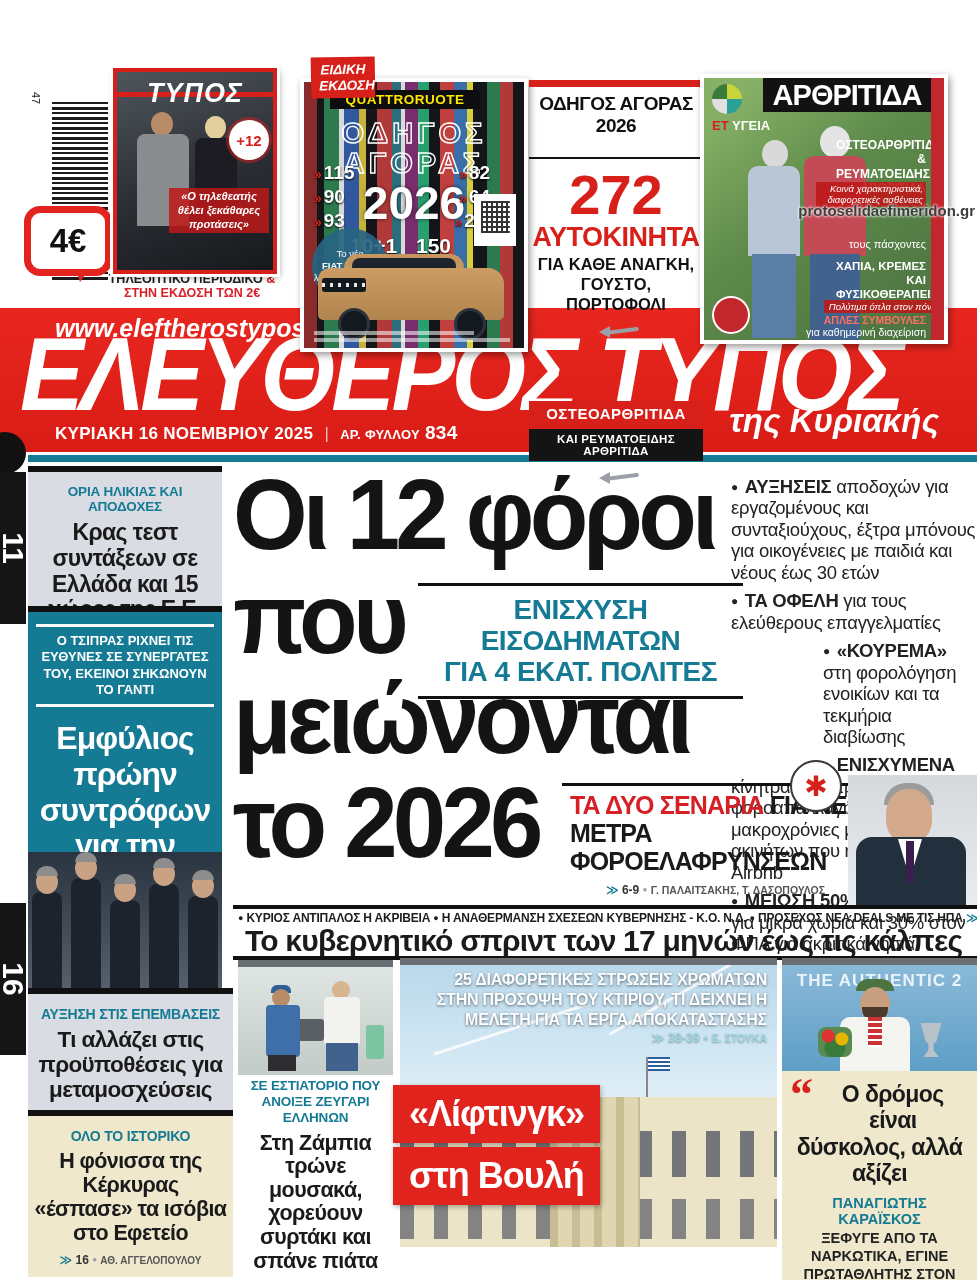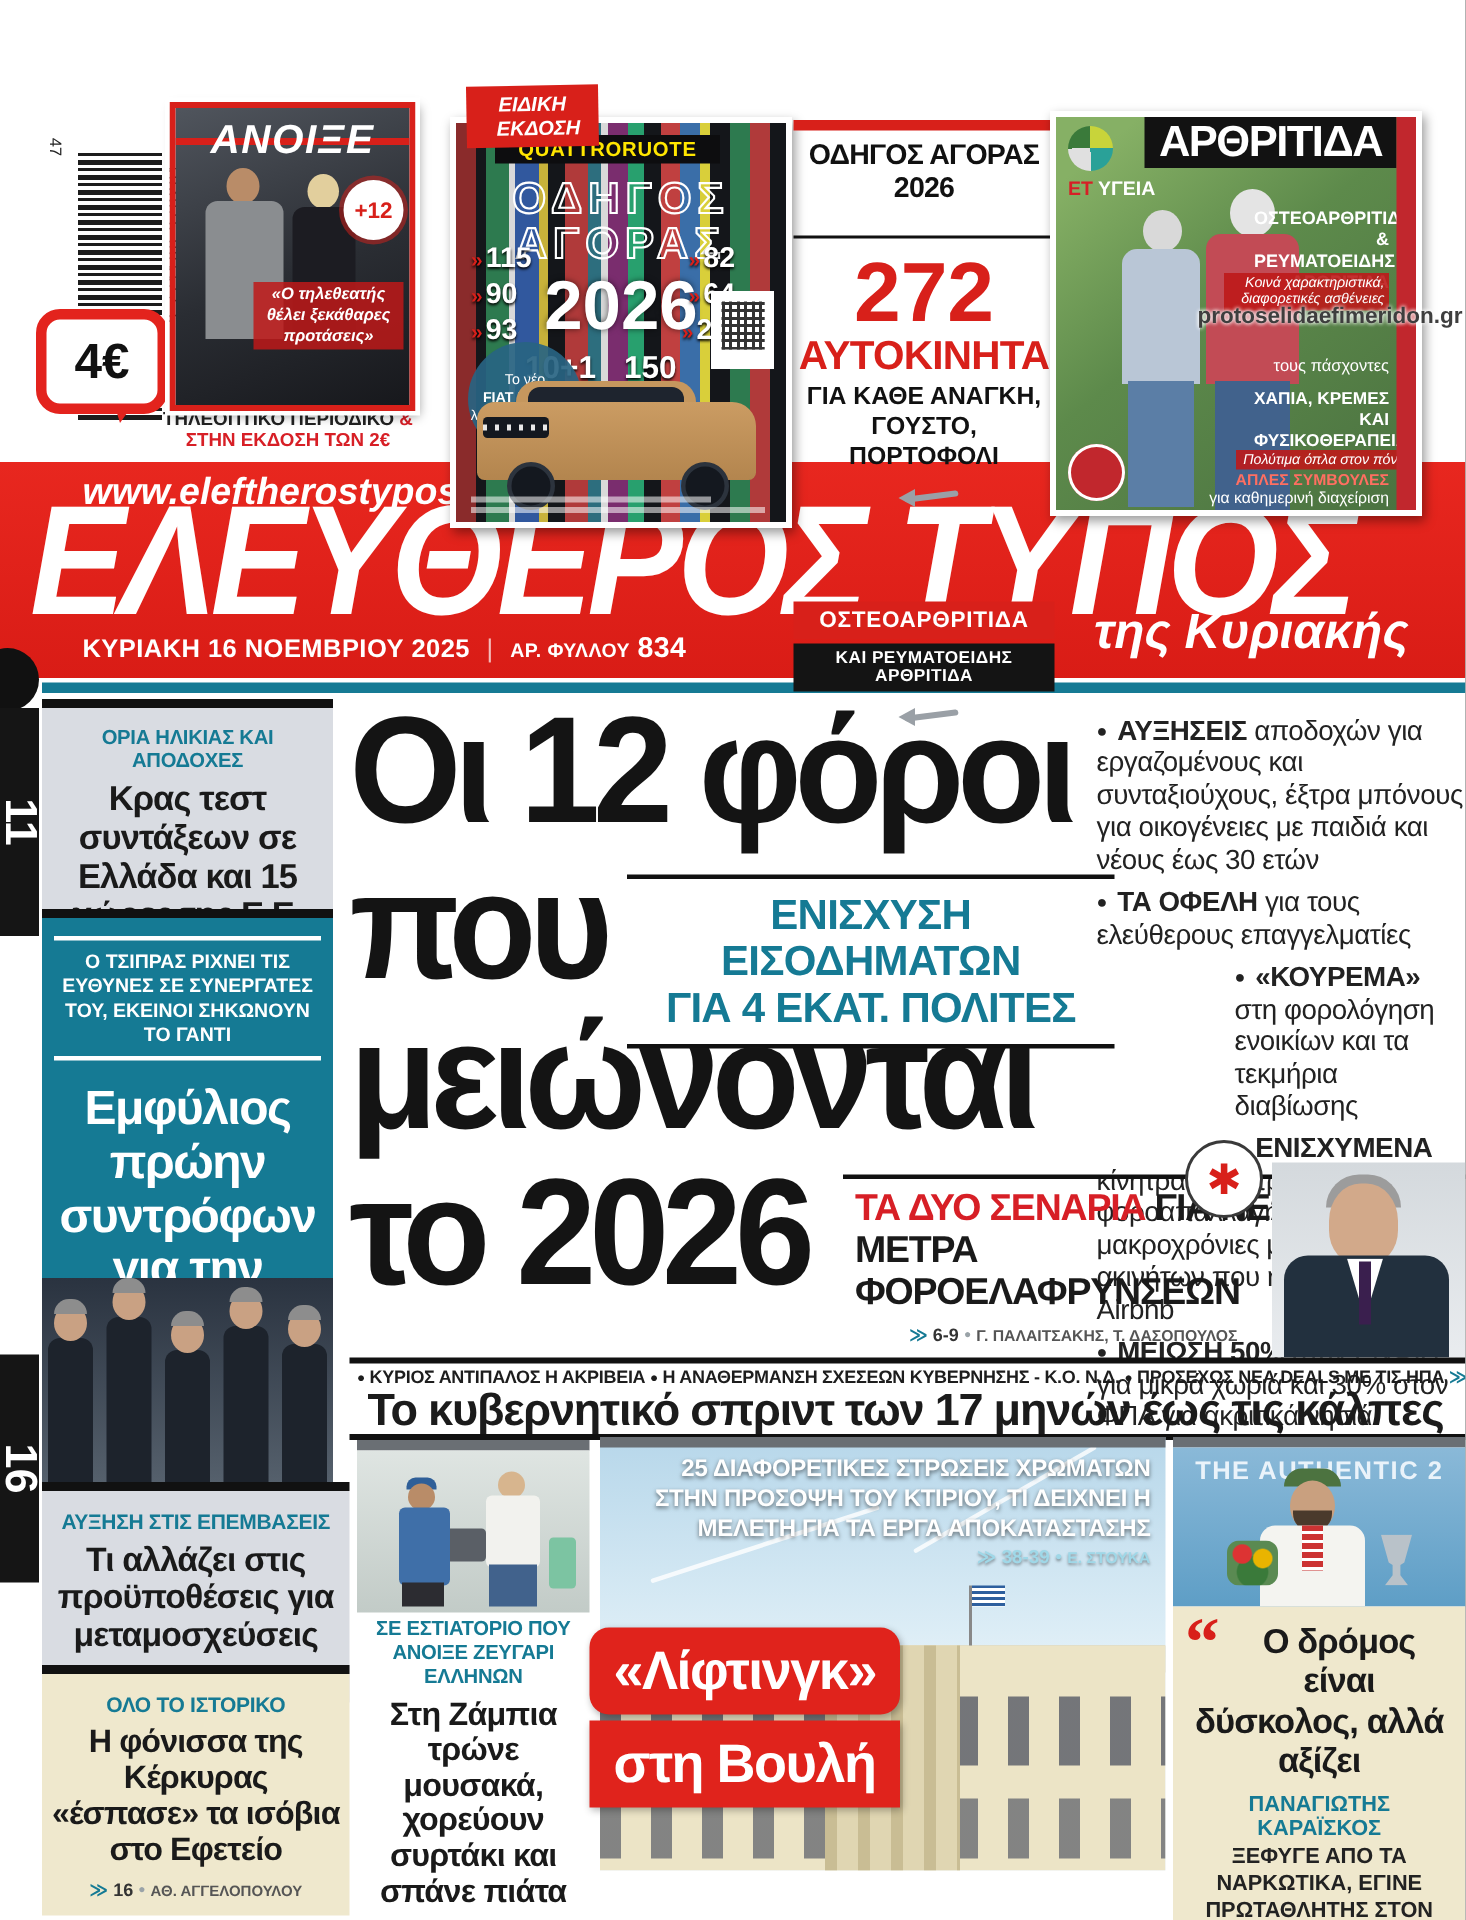--- a/index.html
+++ b/index.html
@@ -48,21 +48,21 @@
   .tv-badge{right:4px;top:48px;width:40px;height:40px;background:#fff;border-radius:50%;display:flex;align-items:center;
             justify-content:center;color:#d8201a;font-weight:bold;font-size:15px;box-shadow:0 0 0 3px rgba(216,32,26,.5);}
   .tv-man-head{left:34px;top:40px;width:22px;height:24px;background:#b98c68;border-radius:50%;}
   .tv-man-body{left:20px;top:62px;width:52px;height:92px;background:#8a8d90;border-radius:8px 8px 0 0;}
   .tv-woman-head{left:88px;top:44px;width:21px;height:23px;background:#e2cf9d;border-radius:50%;}
   .tv-woman-body{left:78px;top:66px;width:42px;height:88px;background:#1c1c22;border-radius:8px 8px 0 0;}
   .tv-caption{left:92px;top:272px;width:200px;text-align:center;font-size:12.5px;font-weight:bold;color:#222;}
 
   
   .special{left:311px;top:57px;width:48px;background:#d8201a;color:#fff;font-weight:bold;font-style:italic;
-           font-size:13.5px;text-align:center;line-height:1.15;padding:5px 20px;z-index:6;transform:rotate(-1deg);}
+           font-size:13.5px;text-align:center;line-height:1.15;padding:5px 8px;z-index:6;transform:rotate(-1deg);}
 
   
   .qmag{left:300px;top:78px;width:220px;height:266px;
         background:linear-gradient(90deg,#8a2b2b 0 6%,#14161a 6% 9%,#2d7a4f 9% 16%,#d9d9d9 16% 18%,#31589e 18% 25%,
         #c8b23a 25% 28%,#14161a 28% 33%,#b03a3a 33% 40%,#2d6e7e 40% 44%,#d9d9d9 44% 46%,#7a2d6e 46% 52%,#28a06e 52% 57%,
         #14161a 57% 62%,#c04040 62% 68%,#3a6ea8 68% 74%,#d9cf3a 74% 77%,#14161a 77% 83%,#2d7a4f 83% 89%,#b03a3a 89% 95%,#14161a 95% 100%);}
   .q-brand{left:26px;top:8px;width:150px;background:#0d0d0f;color:#ffe600;text-align:center;font-weight:bold;
            font-size:13.5px;padding:2px 0;letter-spacing:.5px;}
   .q-t1{left:0;top:36px;width:100%;text-align:center;font-size:29px;font-weight:bold;color:transparent;
         -webkit-text-stroke:1.4px #fff;letter-spacing:4px;line-height:1.05;}
@@ -250,21 +250,21 @@
   <div class="abs barcode-num">9 771108 978201</div>
   <div class="abs barcode-47">47</div>
   <div class="abs price">4€</div>
   <div class="abs price-tail"></div>
 
   <div class="abs mag tvmag">
     <div class="abs tv-man-head"></div>
     <div class="abs tv-man-body"></div>
     <div class="abs tv-woman-head"></div>
     <div class="abs tv-woman-body"></div>
-    <div class="abs tv-title">ΑΝΟΙΞΕ</div>
+    <div class="abs tv-title">ΤΥΠΟΣ</div>
     <div class="abs tv-badge">+12</div>
     <div class="abs tv-quote">«Ο τηλεθεατής θέλει ξεκάθαρες προτάσεις»</div>
   </div>
   <div class="abs tv-caption">
     <span>ΤΗΛΕΟΠΤΙΚΟ ΠΕΡΙΟΔΙΚΟ </span><span class="red">&amp; ΣΤΗΝ ΕΚΔΟΣΗ ΤΩΝ 2€</span>
   </div>
 
   <div class="abs special">ΕΙΔΙΚΗ ΕΚΔΟΣΗ</div>
 
   <div class="abs mag qmag">
@@ -529,21 +529,21 @@
     <div class="flagpole"></div>
     <div class="flag"></div>
     <div class="parl-cap">25 ΔΙΑΦΟΡΕΤΙΚΕΣ ΣΤΡΩΣΕΙΣ ΧΡΩΜΑΤΩΝ ΣΤΗΝ ΠΡΟΣΟΨΗ ΤΟΥ ΚΤΙΡΙΟΥ, ΤΙ ΔΕΙΧΝΕΙ Η ΜΕΛΕΤΗ ΓΙΑ ΤΑ ΕΡΓΑ ΑΠΟΚΑΤΑΣΤΑΣΗΣ</div>
     <div class="parl-ref">
       <span>≫</span>
       <span>38-39</span>
       <span style="font-size:8px;vertical-align:2px;">●</span>
       <span style="font-size:10.5px;">Ε. ΣΤΟΥΚΑ</span>
     </div>
   </div>
-  <div class="liftbox" style="left:393px;top:1085px;border-radius:13px;">«Λίφτινγκ»</div>
+  <div class="liftbox" style="left:393px;top:1085px;">«Λίφτινγκ»</div>
   <div class="liftbox" style="left:393px;top:1147px;">στη Βουλή</div>
 
   <div class="abs graybar" style="left:782px;top:958px;width:195px;"></div>
   <div class="abs mphoto">
     <div class="m-backdrop">THE AUTHENTIC 2</div>
     <div class="m-laurel"></div>
     <div class="m-head"></div>
     <div class="m-beard"></div>
     <div class="m-shirt"></div>
     <div class="m-medal"></div>

